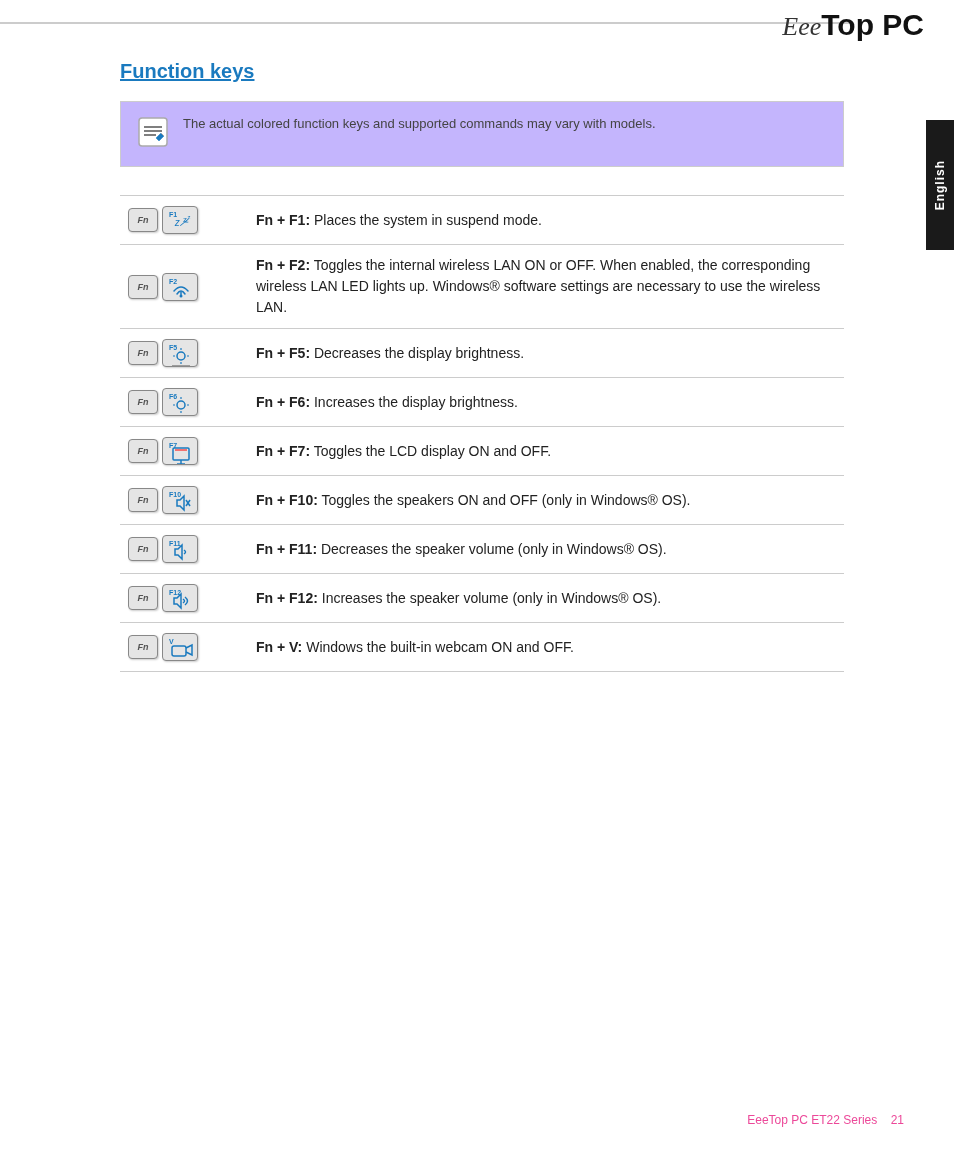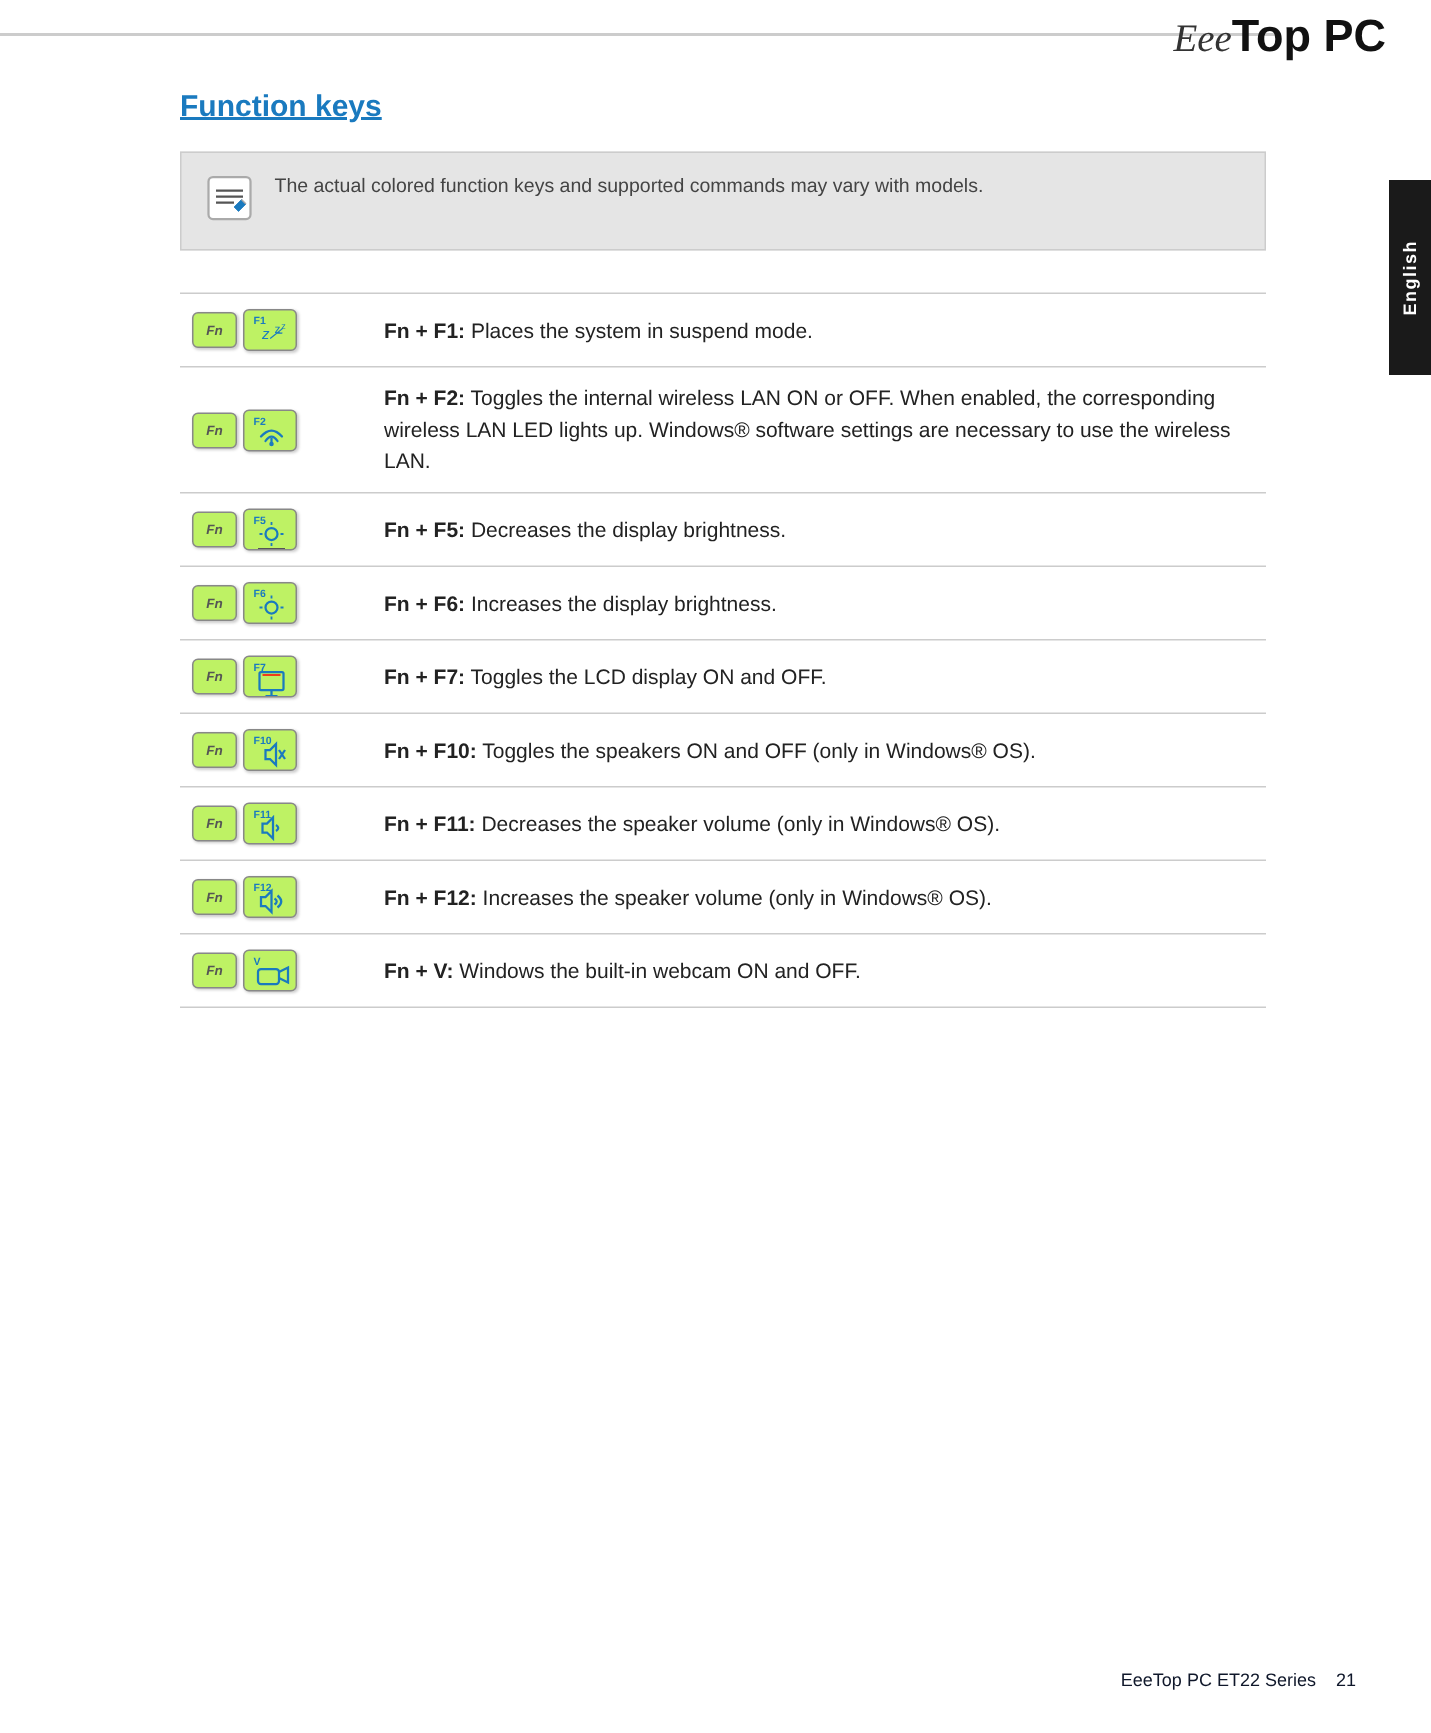--- a/index.html
+++ b/index.html
@@ -83,21 +83,21 @@
     }
 
     
     .note-box {
       display: flex;
       align-items: flex-start;
       border: 1px solid #ccc;
       padding: 12px 16px;
       margin-bottom: 28px;
       gap: 14px;
-      background: #e5e5e5;
+      background: #c4b5fd;
     }
     .note-icon {
       font-size: 22px;
       color: #888;
       flex-shrink: 0;
       margin-top: 2px;
     }
     .note-text {
       font-size: 13px;
       color: #444;
@@ -136,21 +136,21 @@
     
     .key-group {
       display: flex;
       align-items: center;
       gap: 4px;
     }
 
     .key {
       border: 1.5px solid #888;
       border-radius: 4px;
-      background: #bef264;
+      background: #e5e5e5;
       display: inline-flex;
       flex-direction: column;
       align-items: center;
       justify-content: center;
       font-size: 8px;
       color: #333;
       position: relative;
       box-shadow: 1px 1px 2px rgba(0,0,0,0.2);
     }
 
@@ -176,21 +176,21 @@
       padding-left: 3px;
       padding-top: 2px;
     }
 
     
     .footer {
       position: absolute;
       bottom: 28px;
       right: 50px;
       font-size: 12px;
-      color: #0f172a;
+      color: #ec4899;
     }
   </style>
 </head>
 <body>
 
 <div class="top-line"></div>
 
 <div class="logo-area">
   <span style="font-family:'Brush Script MT',cursive,Georgia,serif; font-style:italic; font-size:26px; color:#333;">Eee</span><span style="font-weight:bold; font-style:normal; font-size:30px; font-family:Arial,sans-serif; color:#111;text-align:right;">Top PC</span>
 </div>

